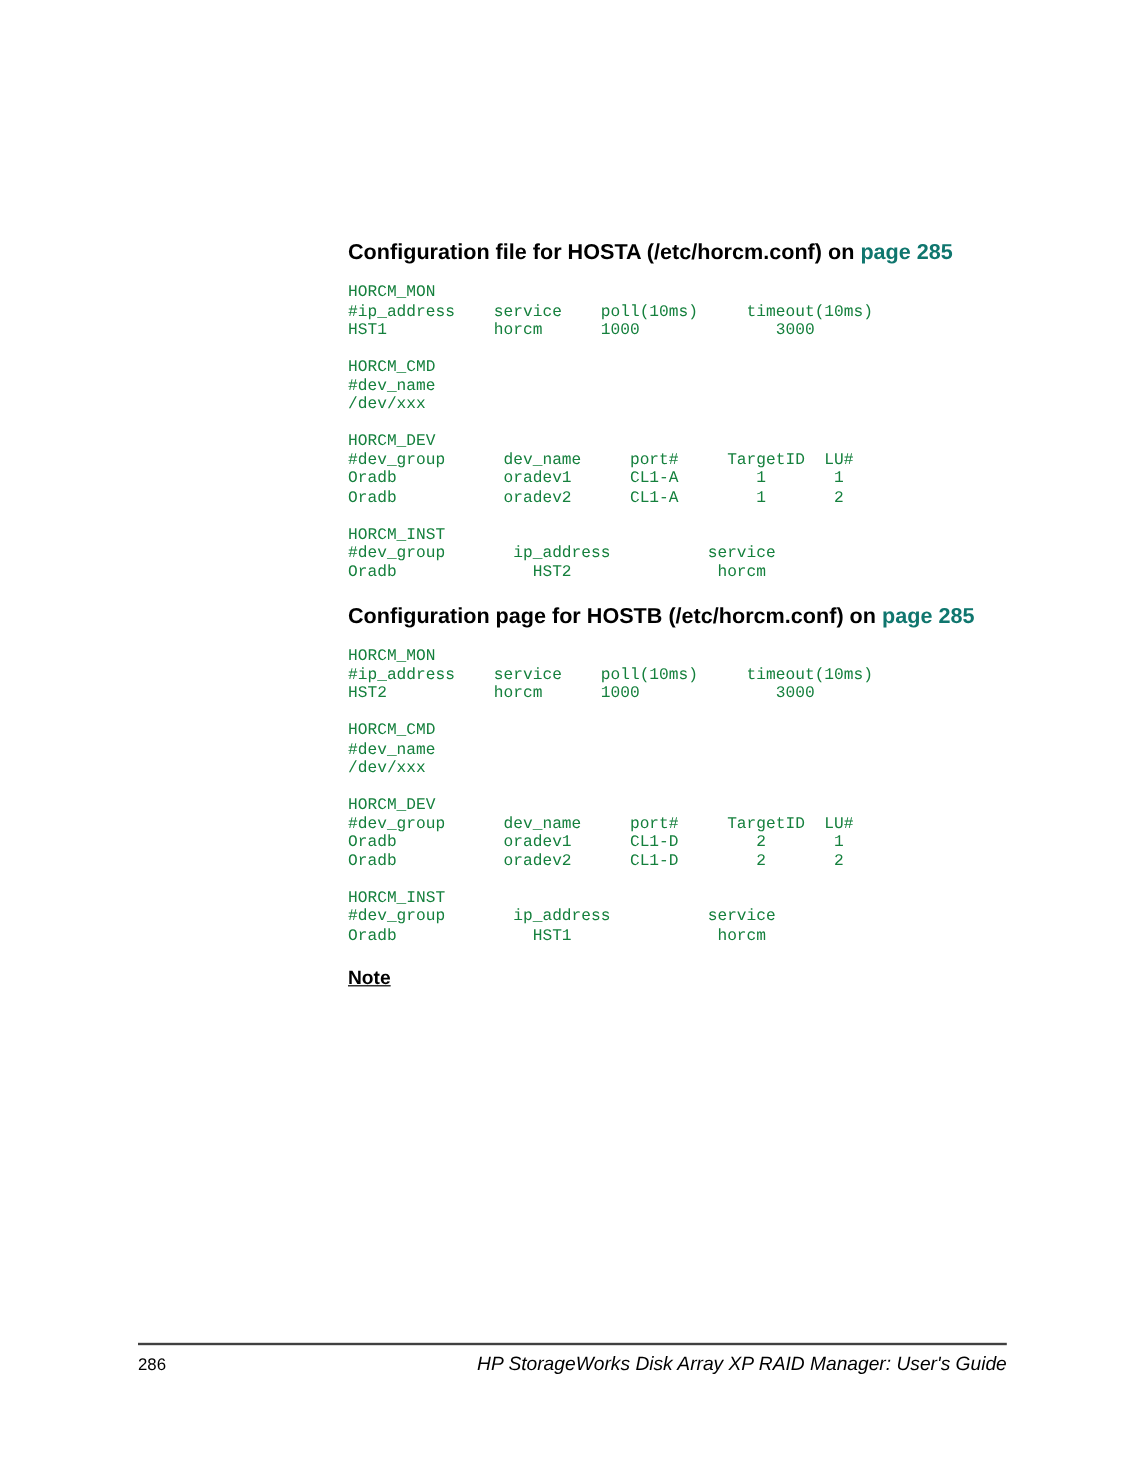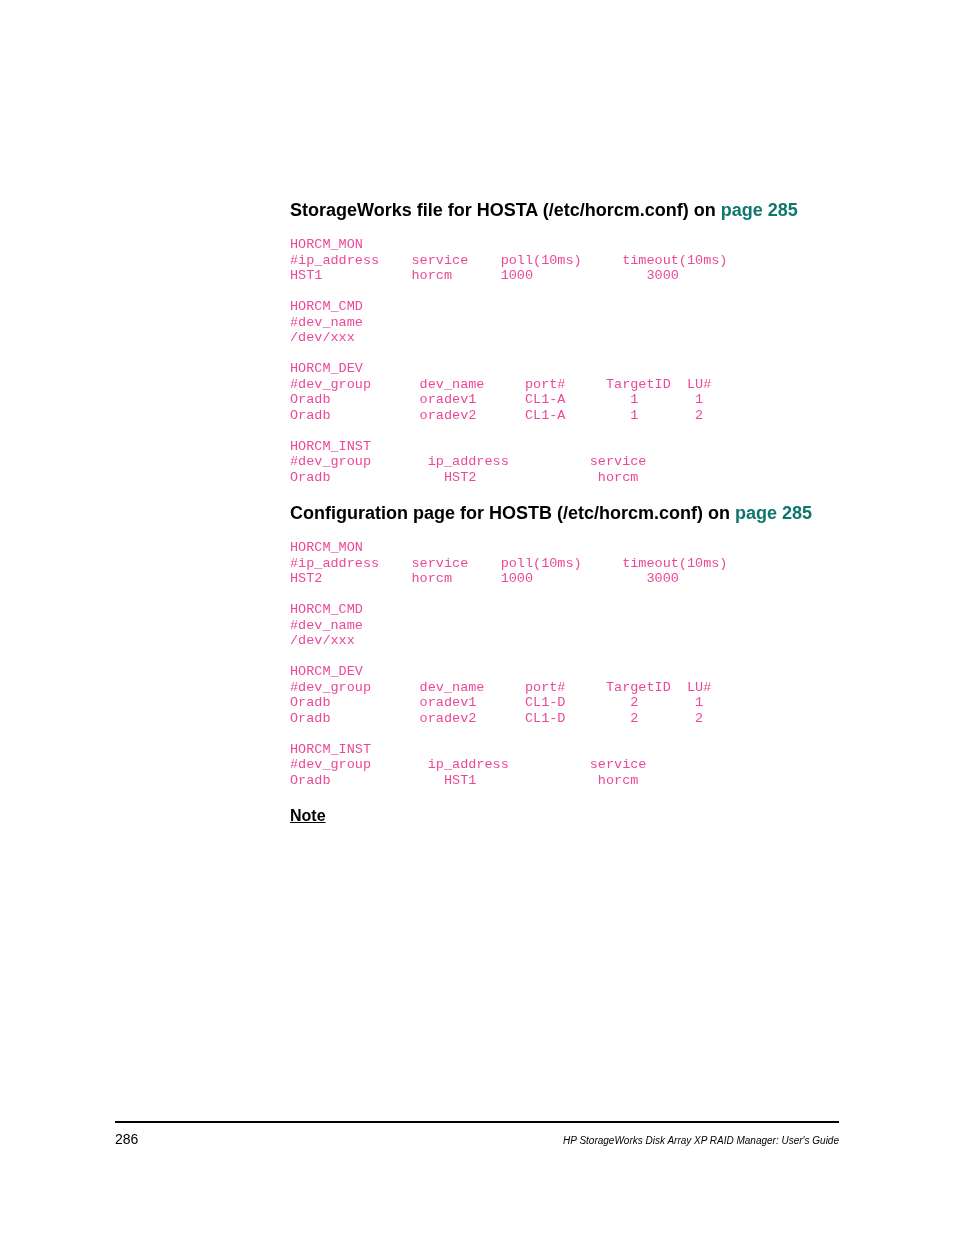--- a/index.html
+++ b/index.html
@@ -28,57 +28,57 @@
   }
   h2 .link {
     color: #0f766e;
   }
   pre {
     font-family: "Courier New", Courier, monospace;
     font-size: 13.5px;
     line-height: 1.15;
     margin: 0 0 18px 0;
     white-space: pre;
-    color: #ec4899;
+    color: #15803d;
   }
   .note-heading {
     font-family: Arial, Helvetica, sans-serif;
     font-weight: bold;
     font-size: 16px;
     margin: 6px 0 13px 0;
     text-decoration: underline;
   }
   .footer {
     position: absolute;
     bottom: 88px;
     left: 115px;
     right: 115px;
-    border-top: 2px solid #000000;
+    border-top: 2px solid #404040;
     padding-top: 8px;
     display: flex;
     justify-content: space-between;
     align-items: baseline;
   }
   .page-num {
     font-family: Arial, Helvetica, sans-serif;
     font-size: 14px;
   }
   .book-title {
     font-family: Arial, Helvetica, sans-serif;
     font-style: italic;
-    font-size: 10px;
+    font-size: 16px;
   }
 </style>
 </head>
 <body>
 
 <div class="page">
   <div class="content">
     <h2>
-      <span>StorageWorks file for HOSTA (/etc/horcm.conf) on </span><span class="link">page 285</span>
+      <span>Configuration file for HOSTA (/etc/horcm.conf) on </span><span class="link">page 285</span>
     </h2>
     <pre>HORCM_MON
 #ip_address    service    poll(10ms)     timeout(10ms)
 HST1           horcm      1000              3000
 
 HORCM_CMD
 #dev_name
 /dev/xxx
 
 HORCM_DEV

